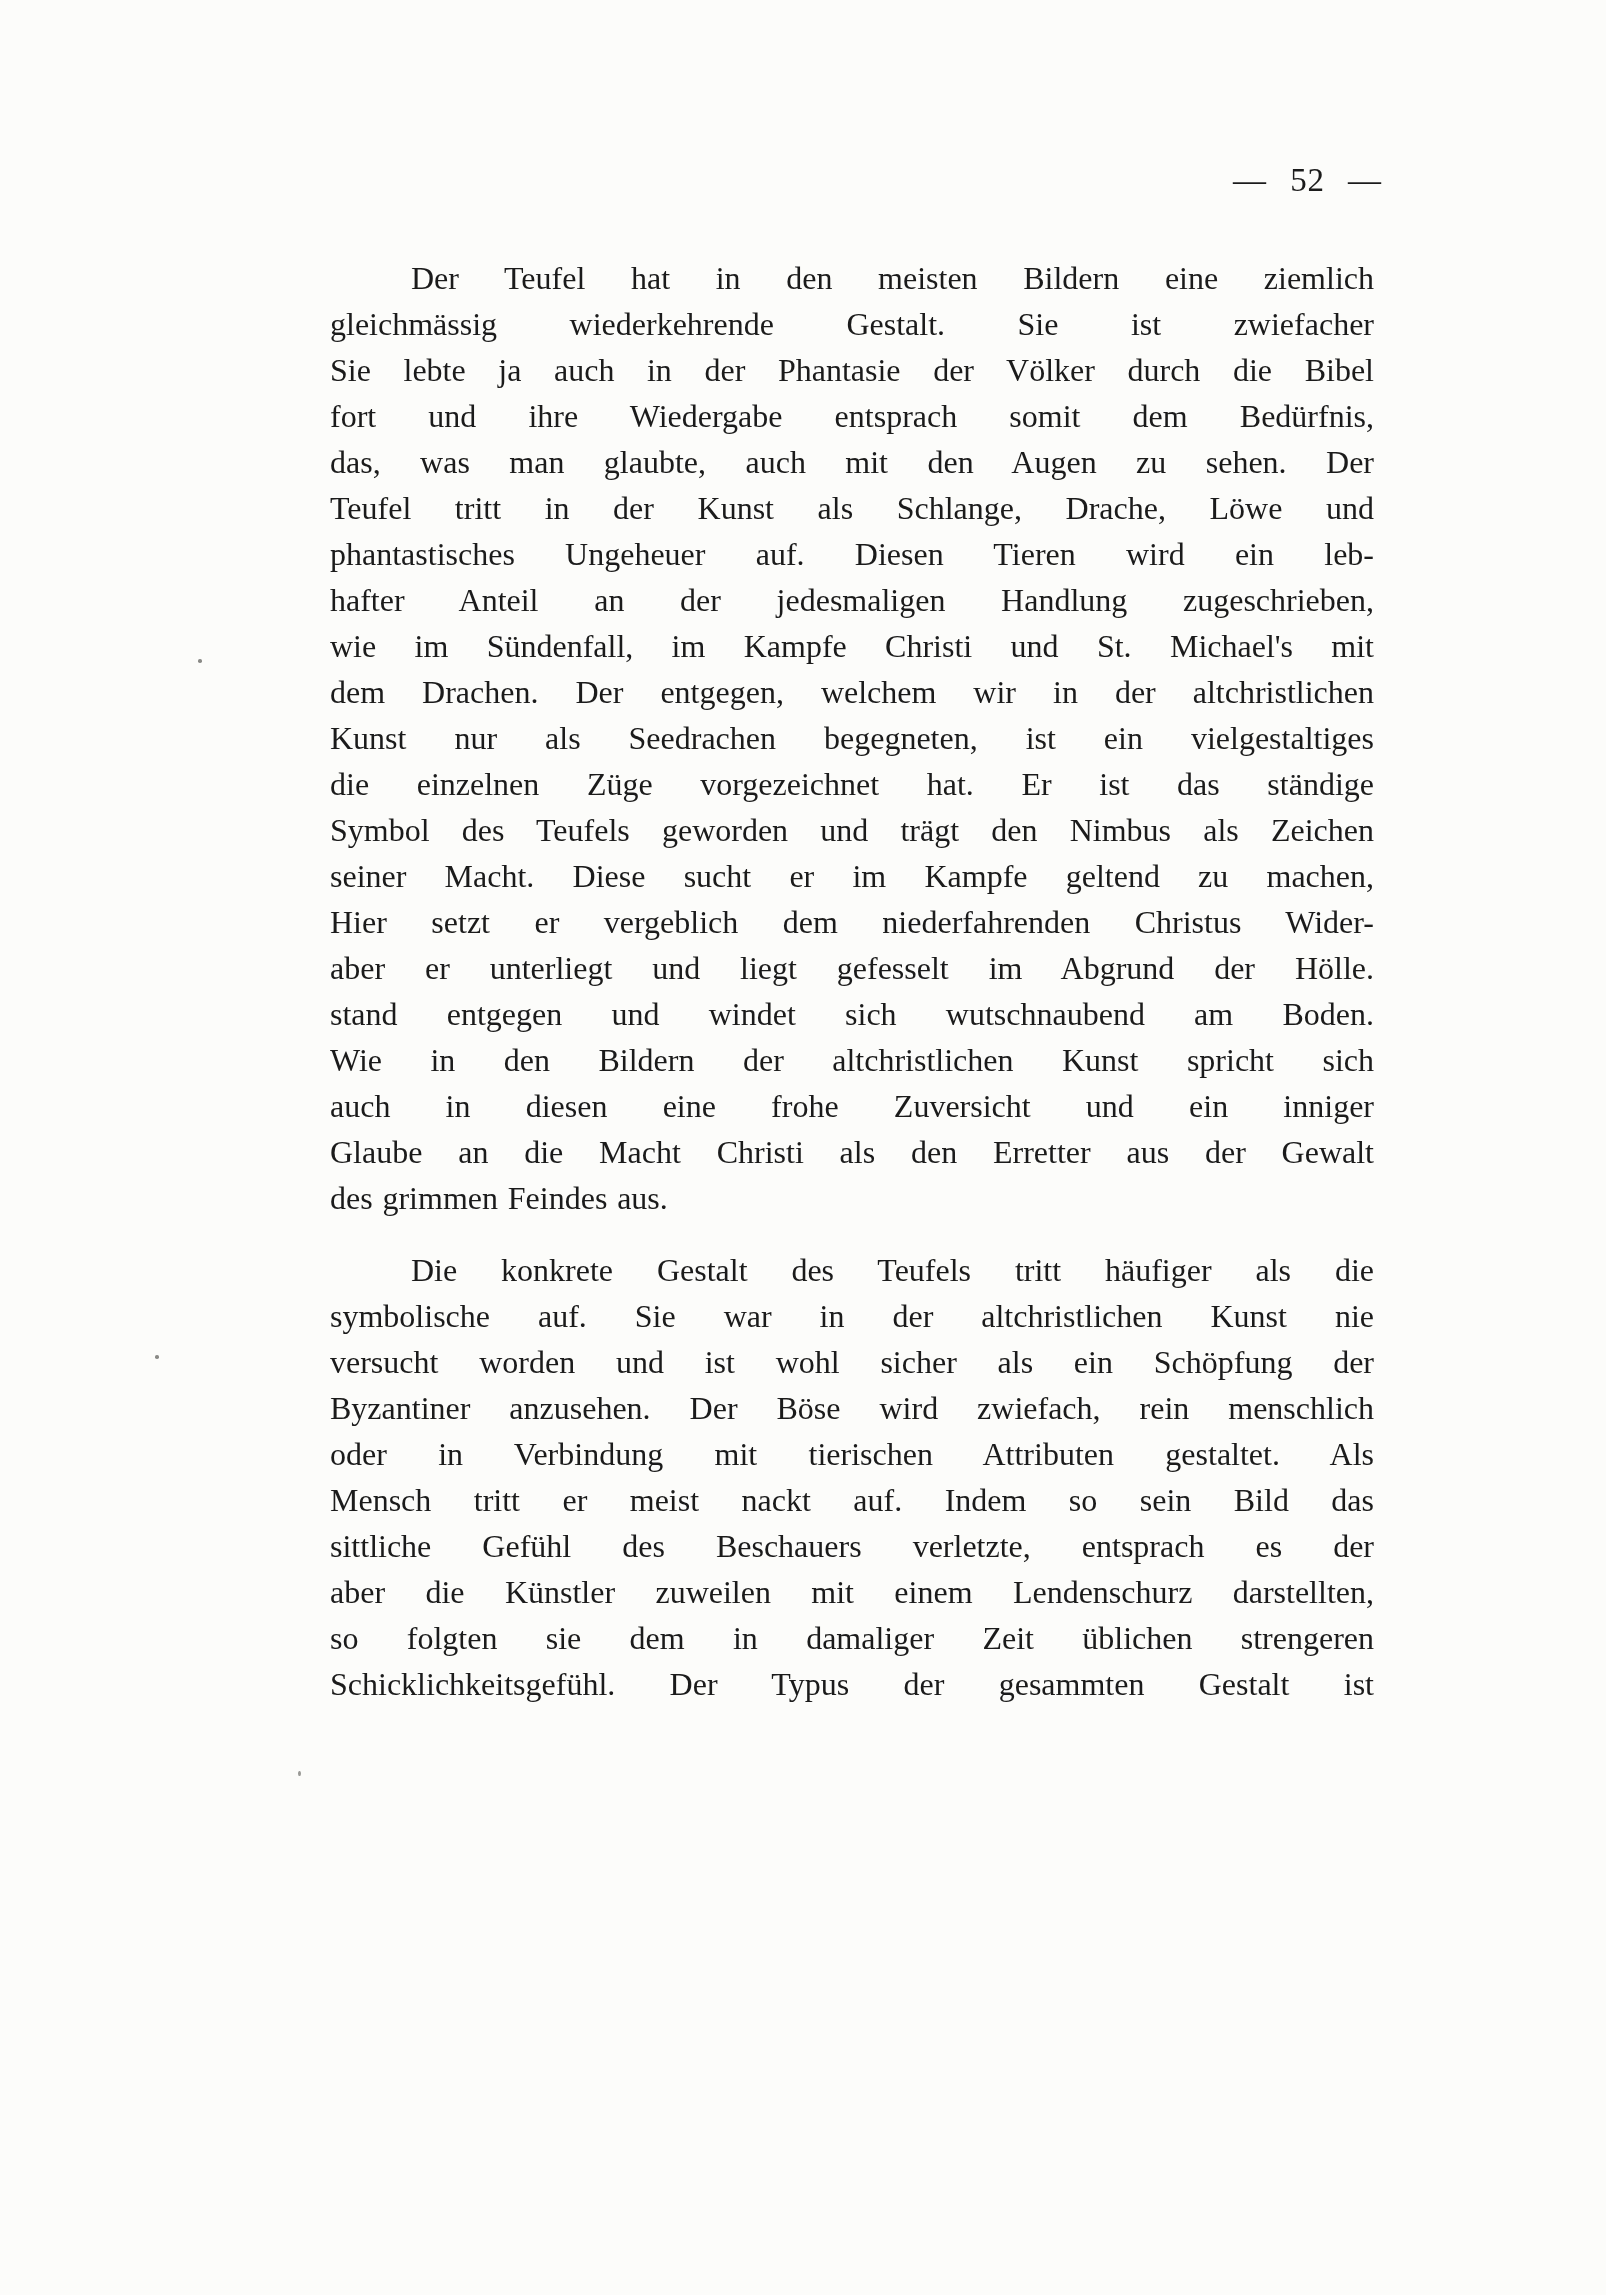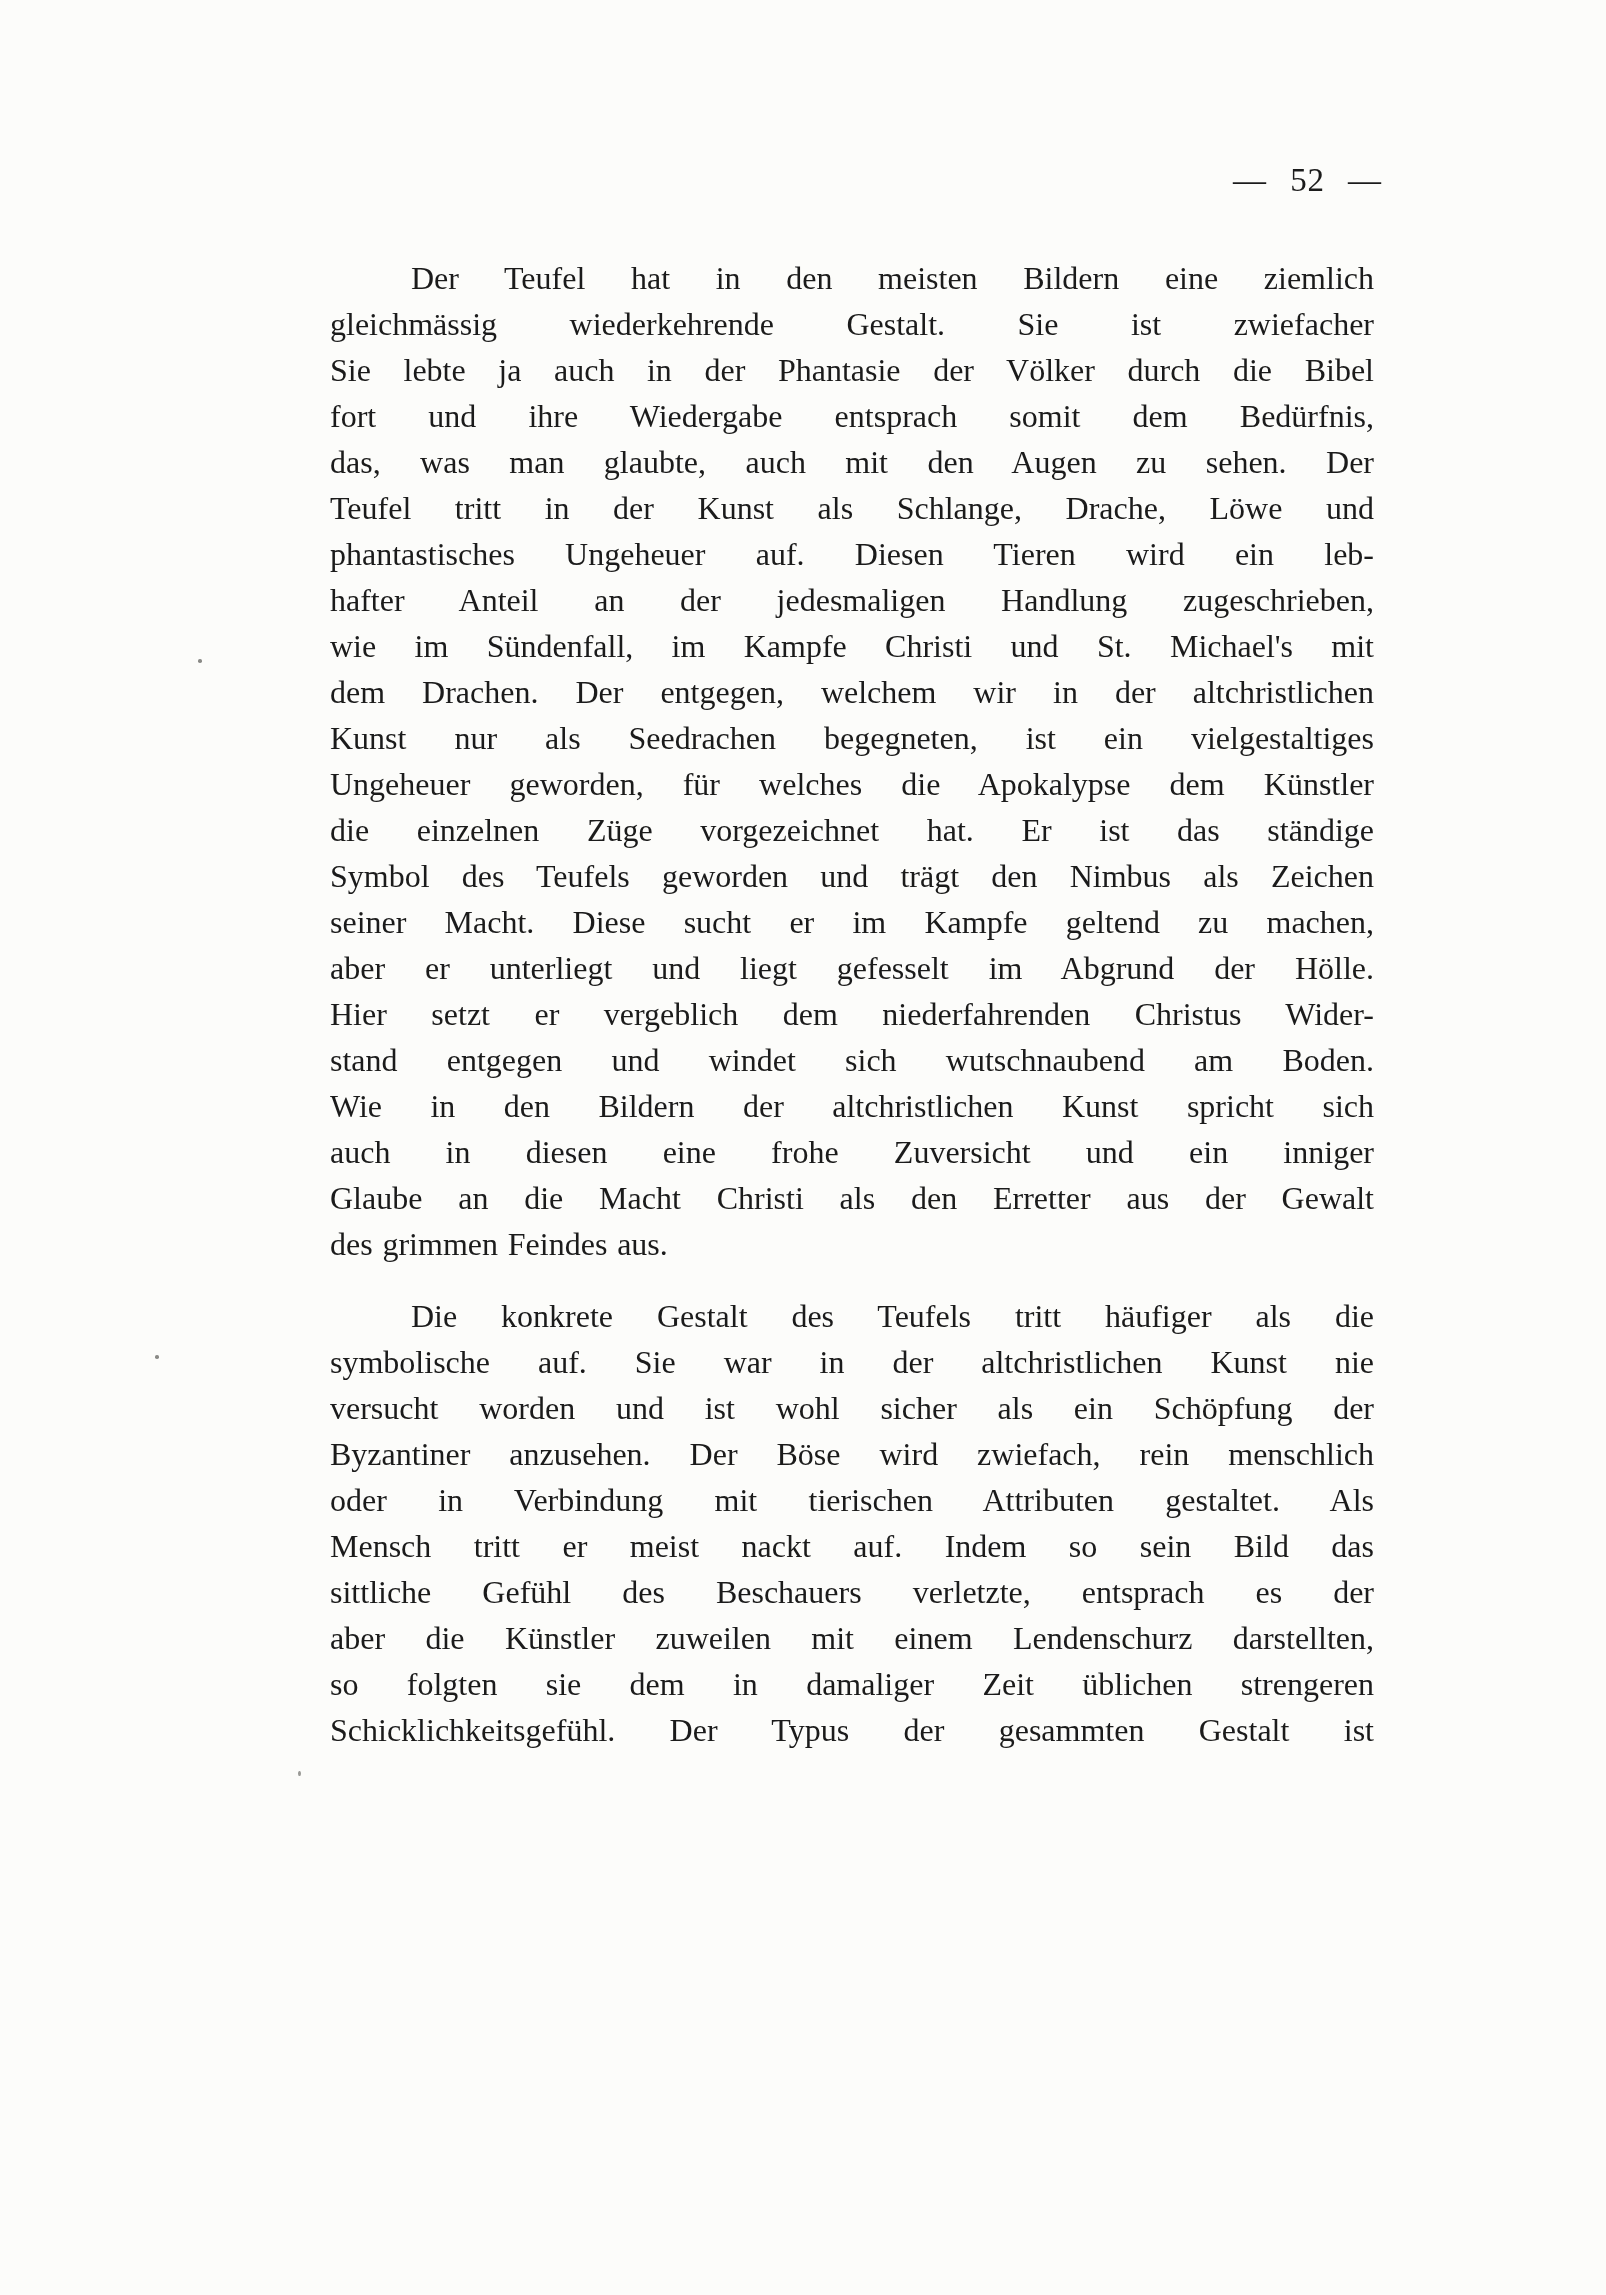--- a/index.html
+++ b/index.html
@@ -77,26 +77,25 @@
         <div class="line">gleichmässig wiederkehrende Gestalt. Sie ist zwiefacher</div>
         <div class="line">Sie lebte ja auch in der Phantasie der Völker durch die Bibel</div>
         <div class="line">fort und ihre Wiedergabe entsprach somit dem Bedürfnis,</div>
         <div class="line">das, was man glaubte, auch mit den Augen zu sehen. Der</div>
         <div class="line">Teufel tritt in der Kunst als Schlange, Drache, Löwe und</div>
         <div class="line">phantastisches Ungeheuer auf. Diesen Tieren wird ein leb-</div>
         <div class="line">hafter Anteil an der jedesmaligen Handlung zugeschrieben,</div>
         <div class="line">wie im Sündenfall, im Kampfe Christi und St. Michael's mit</div>
         <div class="line">dem Drachen. Der entgegen, welchem wir in der altchristlichen</div>
         <div class="line">Kunst nur als Seedrachen begegneten, ist ein vielgestaltiges</div>
-        <div class="line">Ungeheuer geworden, für welches die Apokalypse dem Künstler</div>
         <div class="line">die einzelnen Züge vorgezeichnet hat. Er ist das ständige</div>
         <div class="line">Symbol des Teufels geworden und trägt den Nimbus als Zeichen</div>
         <div class="line">seiner Macht. Diese sucht er im Kampfe geltend zu machen,</div>
+        <div class="line">Hier setzt er vergeblich dem niederfahrenden Christus Wider-</div>
         <div class="line">aber er unterliegt und liegt gefesselt im Abgrund der Hölle.</div>
-        <div class="line">Hier setzt er vergeblich dem niederfahrenden Christus Wider-</div>
         <div class="line">stand entgegen und windet sich wutschnaubend am Boden.</div>
         <div class="line">Wie in den Bildern der altchristlichen Kunst spricht sich</div>
         <div class="line">auch in diesen eine frohe Zuversicht und ein inniger</div>
         <div class="line">Glaube an die Macht Christi als den Erretter aus der Gewalt</div>
         <div class="line lastline">des grimmen Feindes aus.</div>
       </div>
       <div class="paragraph">
         <div class="line indent">Die konkrete Gestalt des Teufels tritt häufiger als die</div>
         <div class="line">symbolische auf. Sie war in der altchristlichen Kunst nie</div>
         <div class="line">versucht worden und ist wohl sicher als ein Schöpfung der</div>

